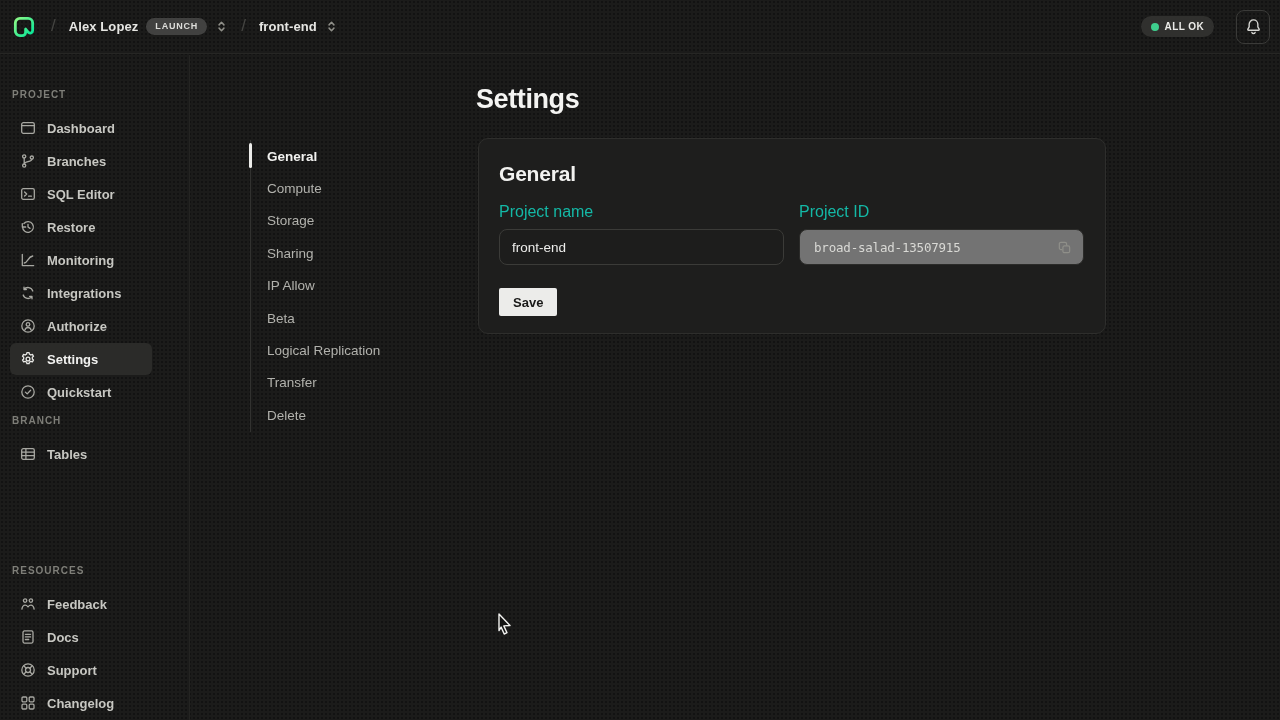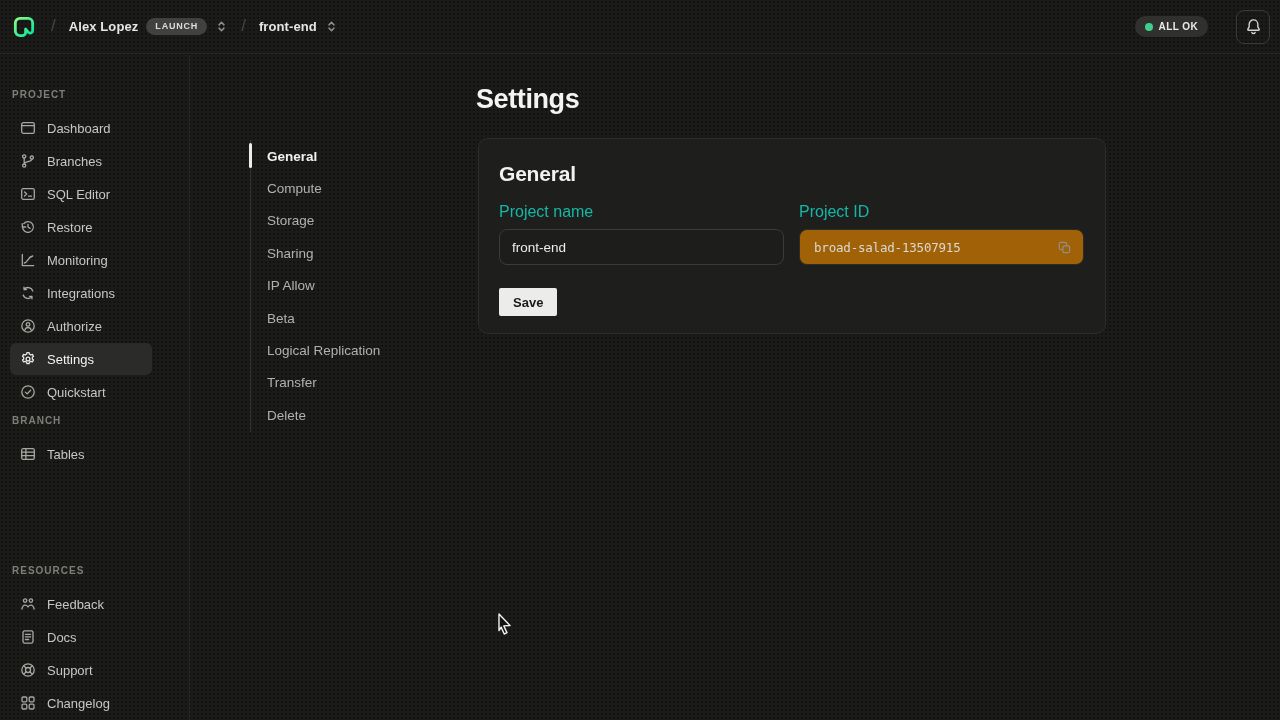--- a/index.html
+++ b/index.html
@@ -25,21 +25,21 @@
   .logo-btn { width:28px; height:28px; display:flex; align-items:center; justify-content:center; cursor:pointer; }
   .slash { color:#454542; font-size:17px; font-weight:300; transform:translateY(-1px); user-select:none; }
   .crumb { display:flex; align-items:center; gap:8px; cursor:pointer; }
   .crumb-name { font-size:13px; font-weight:600; color:#e6e6e3; letter-spacing:.1px; }
   .pill.launch {
     background:#414140; color:#dededb; border-radius:999px;
     font-size:9px; font-weight:700; letter-spacing:.8px;
     padding:4px 9px; line-height:1;
   }
   .updown { color:#8f8f89; display:flex; }
-  .tb-right { margin-left:auto; display:flex; align-items:center; gap:28px; }
+  .tb-right { margin-left:auto; display:flex; align-items:center; gap:22px; }
   .status-pill {
     display:flex; align-items:center; gap:6px;
     background:#30302e; border-radius:999px; padding:5px 10px; cursor:pointer;
   }
   .status-dot { width:8px; height:8px; border-radius:50%; background:#3ecf8e; }
   .status-label { font-size:10px; font-weight:700; letter-spacing:.4px; color:#eaeae7; }
   .bell-btn {
     width:34px; height:34px; border-radius:8px;
     background:transparent; border:1px solid #3a3a38;
     display:flex; align-items:center; justify-content:center;
@@ -56,21 +56,21 @@
   .side-section { margin-bottom:6px; }
   .side-section.bottom { margin-top:auto; margin-bottom:0; }
   .side-label {
     font-size:10px; font-weight:700; letter-spacing:1px;
     color:#7e7e78; padding:0 2px; margin-bottom:12px;
   }
   .side-item {
     height:32px; margin:0 22px 1px 0; border-radius:6px;
     display:flex; align-items:center; gap:11px;
     padding:0 0 0 10px; cursor:pointer;
-    color:#c7c7c2; font-size:13px; font-weight:400;
+    color:#c7c7c2; font-size:13px; font-weight:700;
   }
   .side-item .icon { width:16px; height:16px; color:#a8a8a2; flex:none; }
   .side-item.active { background:#2b2b29; color:#f2f2f0; margin-right:29px; }
   .side-item.active .icon { color:#e8e8e5; }
 
   
   .page-title {
     position:absolute; left:476px; top:84px;
     font-size:27px; font-weight:700; color:#f4f4f2; letter-spacing:-.4px;
   }
@@ -97,21 +97,21 @@
   .fields { display:flex; gap:15px; }
   .field { width:285px; }
   .field-label { font-size:16px; color:#14b8a6; margin-bottom:8px; }
   .text-input {
     width:100%; height:36px; background:#1d1d1c;
     border:1px solid #3b3b38; border-radius:8px;
     color:#ececea; font-size:13.5px; font-family:"Liberation Sans", sans-serif;
     padding:0 12px; outline:none;
   }
   .readonly-box {
-    height:36px; background:#a16207; border:1px solid #2b2b29; border-radius:8px;
+    height:36px; background:#737373; border:1px solid #2b2b29; border-radius:8px;
     display:flex; align-items:center; padding:0 6px 0 14px;
   }
   .readonly-value {
     font-family:"DejaVu Sans Mono", monospace; font-size:12.5px; color:#d9d9d5;
     flex:1; letter-spacing:-.2px;
   }
   .copy-btn {
     width:26px; height:26px; border:none; background:transparent; border-radius:6px;
     display:flex; align-items:center; justify-content:center;
     color:#8f8f89; cursor:pointer;

